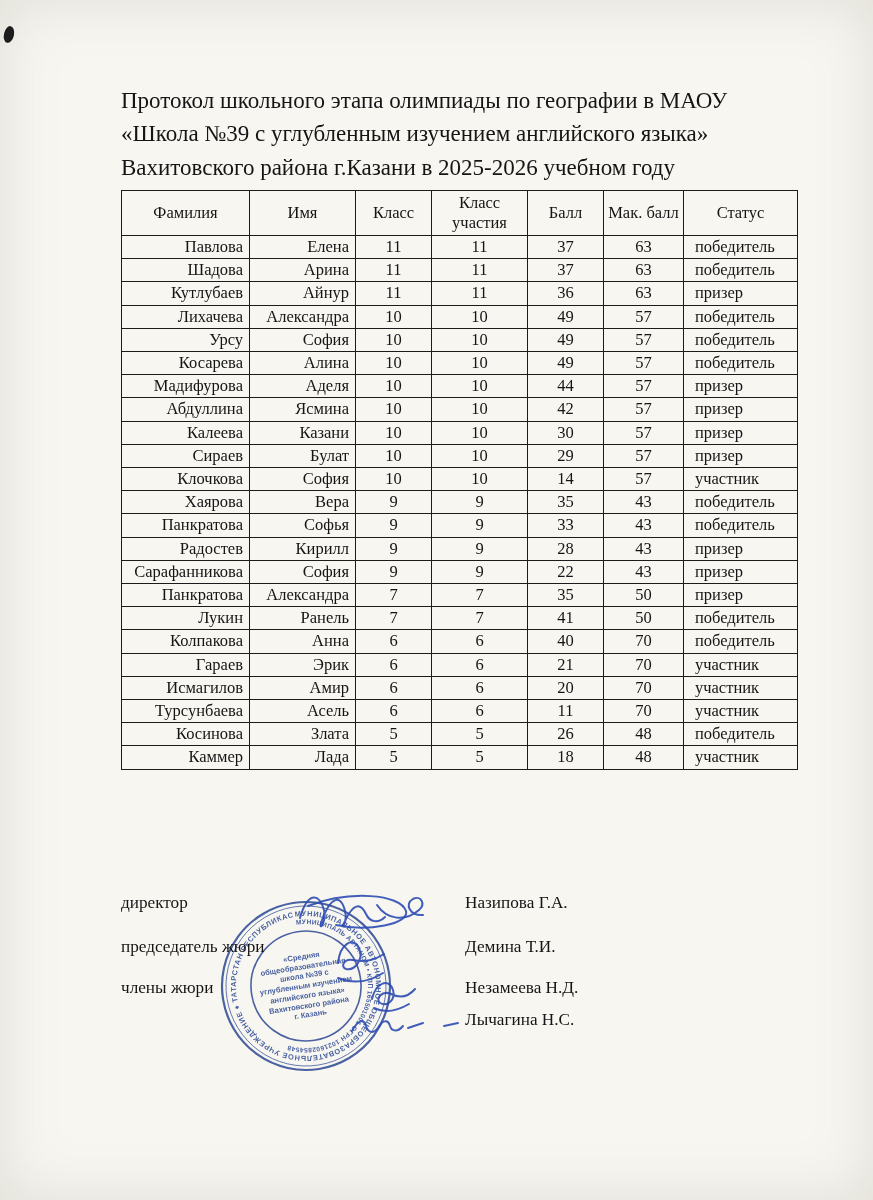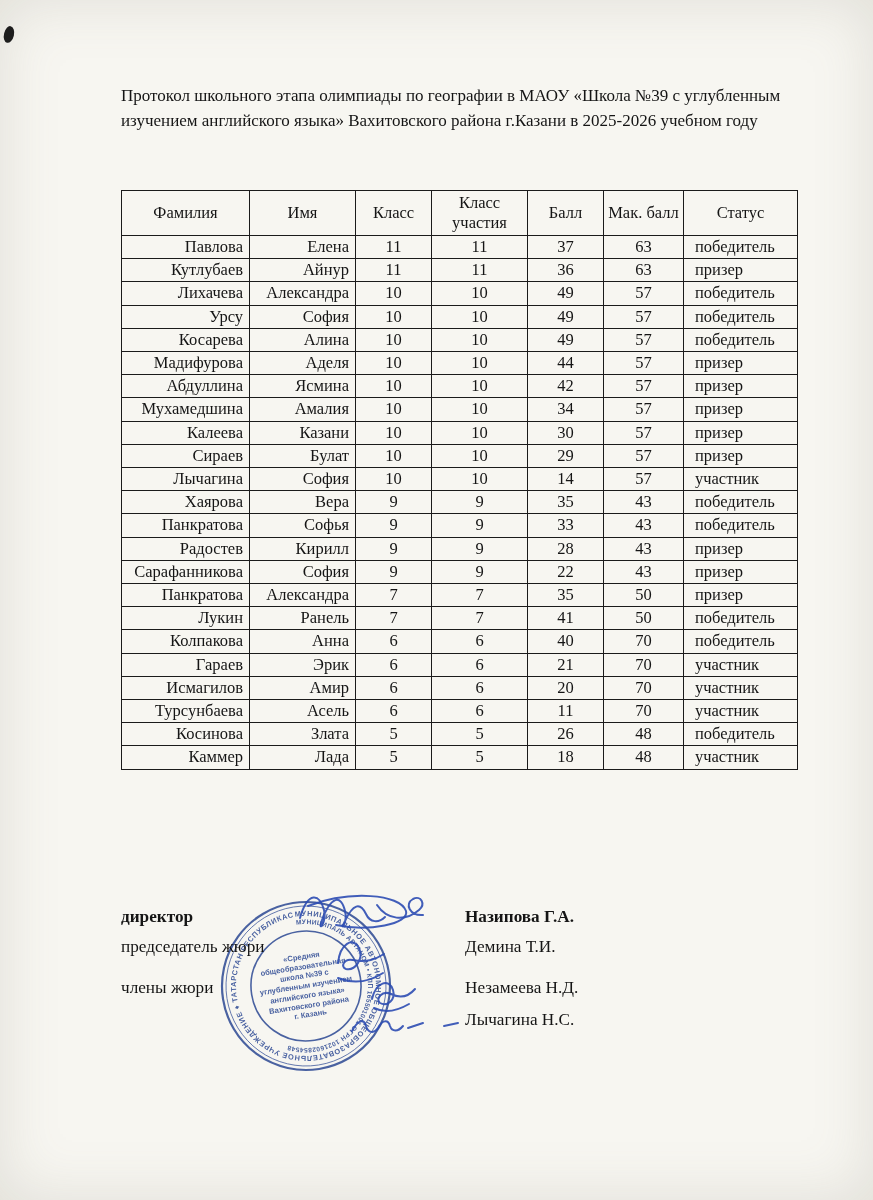--- a/index.html
+++ b/index.html
@@ -5,21 +5,21 @@
   html,body{margin:0;padding:0;background:#e6e4dd;}
   .page{
     position:relative;width:873px;height:1200px;margin:0 auto;
     background:#f7f6f1;overflow:hidden;
     font-family:"Liberation Serif",serif;color:#151515;
     box-shadow:inset 0 0 60px rgba(120,115,100,.18);
   }
   .corner-mark{position:absolute;left:4px;top:26px;width:10px;height:17px;
     background:#1d1d1d;border-radius:45% 55% 50% 50%/50%;transform:rotate(14deg);}
   .title{position:absolute;left:121px;top:84px;width:672px;margin:0;
-    font-size:17px;line-height:1.45;}
+    font-size:23px;line-height:1.45;}
   table.results{position:absolute;left:121px;top:190px;width:676px;
     border-collapse:collapse;table-layout:fixed;}
   .results th,.results td{border:1.6px solid #1b1b1b;font-weight:normal;
     font-size:16.5px;padding:0 6px;line-height:22.2px;overflow:hidden;white-space:nowrap;}
   .results th{text-align:center;line-height:20px;padding:2px 3px;white-space:normal;}
   .results td.num{text-align:center;}
   .results td.col0,.results td.col1{text-align:right;}
   .results td.col6{text-align:left;padding-left:11px;}
   .sigs{position:absolute;left:121px;top:893px;width:540px;height:170px;font-size:17.2px;}
   .sig-row{position:absolute;left:0;width:540px;height:26px;}
@@ -72,20 +72,29 @@
         <tr>
           <td class="col0">Павлова</td>
           <td class="col1">Елена</td>
           <td class="col2 num">11</td>
           <td class="col3 num">11</td>
           <td class="col4 num">37</td>
           <td class="col5 num">63</td>
           <td class="col6">победитель</td>
         </tr>
         <tr>
+          <td class="col0">Шадова</td>
+          <td class="col1">Арина</td>
+          <td class="col2 num">11</td>
+          <td class="col3 num">11</td>
+          <td class="col4 num">37</td>
+          <td class="col5 num">63</td>
+          <td class="col6">победитель</td>
+        </tr>
+        <tr>
           <td class="col0">Кутлубаев</td>
           <td class="col1">Айнур</td>
           <td class="col2 num">11</td>
           <td class="col3 num">11</td>
           <td class="col4 num">36</td>
           <td class="col5 num">63</td>
           <td class="col6">призер</td>
         </tr>
         <tr>
           <td class="col0">Лихачева</td>
@@ -126,48 +135,39 @@
         <tr>
           <td class="col0">Абдуллина</td>
           <td class="col1">Ясмина</td>
           <td class="col2 num">10</td>
           <td class="col3 num">10</td>
           <td class="col4 num">42</td>
           <td class="col5 num">57</td>
           <td class="col6">призер</td>
         </tr>
         <tr>
-          <td class="col0">Мухамедшина</td>
-          <td class="col1">Амалия</td>
-          <td class="col2 num">10</td>
-          <td class="col3 num">10</td>
-          <td class="col4 num">34</td>
-          <td class="col5 num">57</td>
-          <td class="col6">призер</td>
-        </tr>
-        <tr>
           <td class="col0">Калеева</td>
           <td class="col1">Казани</td>
           <td class="col2 num">10</td>
           <td class="col3 num">10</td>
           <td class="col4 num">30</td>
           <td class="col5 num">57</td>
           <td class="col6">призер</td>
         </tr>
         <tr>
           <td class="col0">Сираев</td>
           <td class="col1">Булат</td>
           <td class="col2 num">10</td>
           <td class="col3 num">10</td>
           <td class="col4 num">29</td>
           <td class="col5 num">57</td>
           <td class="col6">призер</td>
         </tr>
         <tr>
-          <td class="col0">Лычагина</td>
+          <td class="col0">Клочкова</td>
           <td class="col1">София</td>
           <td class="col2 num">10</td>
           <td class="col3 num">10</td>
           <td class="col4 num">14</td>
           <td class="col5 num">57</td>
           <td class="col6">участник</td>
         </tr>
         <tr>
           <td class="col0">Хаярова</td>
           <td class="col1">Вера</td>
@@ -273,21 +273,21 @@
           <td class="col2 num">5</td>
           <td class="col3 num">5</td>
           <td class="col4 num">18</td>
           <td class="col5 num">48</td>
           <td class="col6">участник</td>
         </tr>
       </tbody>
   </table>
 
   <div class="sigs">
-      <div class="sig-row" style="top: 14px; font-weight: bold;">
+      <div class="sig-row" style="top: 0px;">
         <span class="role">директор</span>
         <span class="name">Назипова Г.А.</span>
       </div>
       <div class="sig-row" style="top: 44px;">
         <span class="role">председатель жюри</span>
         <span class="name">Демина Т.И.</span>
       </div>
       <div class="sig-row" style="top: 85px;">
         <span class="role">члены жюри</span>
         <span class="name">Незамеева Н.Д.</span>

